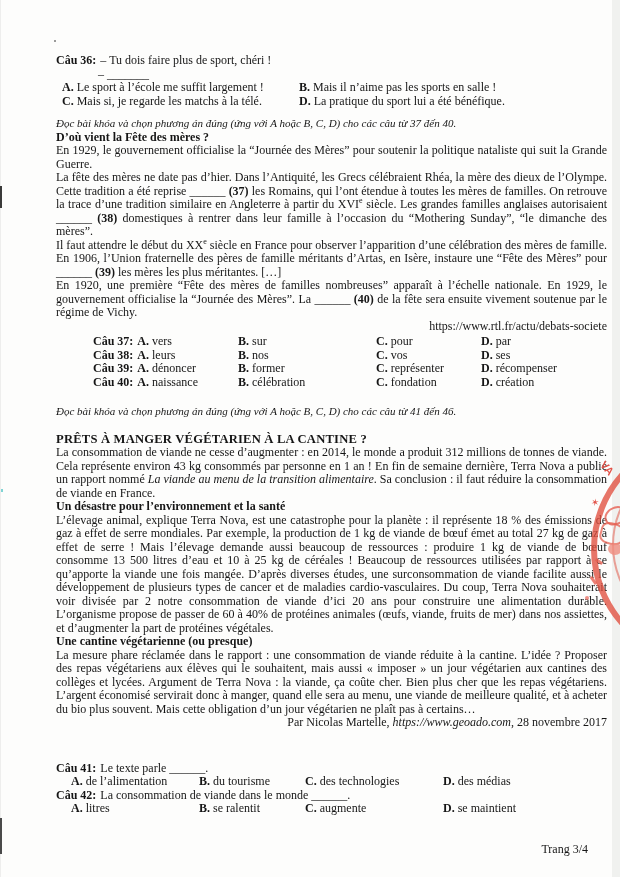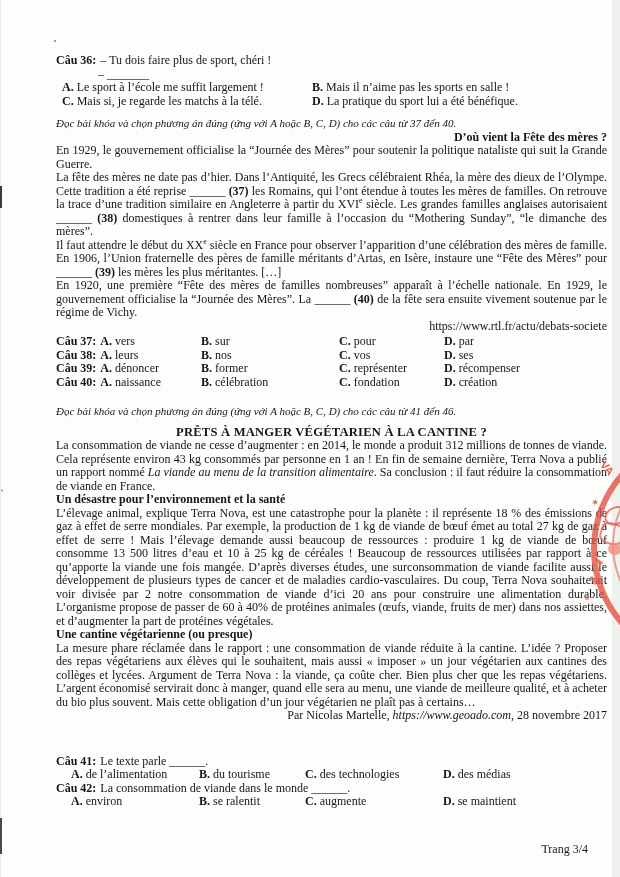--- a/index.html
+++ b/index.html
@@ -12,28 +12,28 @@
   .page-edge-left{position:absolute;left:0;top:0;width:1px;height:877px;background:rgba(0,0,0,0.06);}
   .artifact{position:absolute;}
   .content{
     position:absolute;left:56px;top:54px;width:551px;
     font-size:12px;line-height:13.5px;
   }
   p{margin:0;}
   .just{text-align:justify;}
   .b{font-weight:bold;}
   .instr{font-weight:normal;font-style:italic;margin-top:9px;font-size:11px;}
-  .ctitle{text-align:right;font-weight:bold;}
-  .big-title{text-align:center;font-weight:bold;font-size:12.6px;letter-spacing:.2px;margin-top:7px;}
+  .ctitle{text-align:left;font-weight:bold;}
+  .big-title{text-align:left;font-weight:bold;font-size:12.6px;letter-spacing:.2px;margin-top:14px;}
   .right{text-align:right;}
   .src{}
   .optkey{font-weight:bold;margin-right:3px;}
   .qlabel{font-weight:bold;margin-right:4px;}
   .dashline{margin-left:42px;}
-  .optgrid36{display:grid;grid-template-columns:237px 1fr;padding-left:6px;gap:13px;}
+  .optgrid36{display:grid;grid-template-columns:237px 1fr;padding-left:6px;}
   .mcrow{display:grid;grid-template-columns:145px 138px 105px 1fr;}
   .optgrid4{display:grid;grid-template-columns:128px 106px 138px 1fr;padding-left:15px;}
   .sec2{margin-top:16px;}
   .q4142{margin-top:32px;}
   .footer{position:absolute;right:32px;top:842px;font-size:12px;}
   .rs-b{font-weight:bold;}
   .rs-i{font-style:italic;}
   .rs-sup{vertical-align:super;font-size:8px;line-height:0;}
   
   .stamp{position:absolute;left:0;top:0;width:620px;height:877px;pointer-events:none;}
@@ -80,21 +80,21 @@
   </div>
 
   <p class="instr">Đọc bài khóa và chọn phương án đúng (ứng với A hoặc B, C, D) cho các câu từ 37 đến 40.</p>
   <p class="ctitle">D’où vient la Fête des mères ?</p>
   <p class="just">En 1929, le gouvernement officialise la “Journée des Mères” pour soutenir la politique nataliste qui suit la Grande Guerre.</p>
   <p class="just"><span>La fête des mères ne date pas d’hier. Dans l’Antiquité, les Grecs célébraient Rhéa, la mère des dieux de l’Olympe. Cette tradition a été reprise ______ </span><span class="rs-b">(37)</span><span> les Romains, qui l’ont étendue à toutes les mères de familles. On retrouve la trace d’une tradition similaire en Angleterre à partir du XVI</span><span class="rs-sup">e</span><span> siècle. Les grandes familles anglaises autorisaient ______ </span><span class="rs-b">(38)</span><span> domestiques à rentrer dans leur famille à l’occasion du “Mothering Sunday”, “le dimanche des mères”.</span></p>
   <p class="just"><span>Il faut attendre le début du XX</span><span class="rs-sup">e</span><span> siècle en France pour observer l’apparition d’une célébration des mères de famille. En 1906, l’Union fraternelle des pères de famille méritants d’Artas, en Isère, instaure une “Fête des Mères” pour ______ </span><span class="rs-b">(39)</span><span> les mères les plus méritantes. […]</span></p>
   <p class="just"><span>En 1920, une première “Fête des mères de familles nombreuses” apparaît à l’échelle nationale. En 1929, le gouvernement officialise la “Journée des Mères”. La ______ </span><span class="rs-b">(40)</span><span> de la fête sera ensuite vivement soutenue par le régime de Vichy.</span></p>
   <p class="right src">https://www.rtl.fr/actu/debats-societe</p>
 
-  <div style="margin-top:2px;">
+  <div style="margin-top:2px;margin-left:37px;">
     <div class="mcrow">
       <div><span class="qlabel">Câu 37:</span><span class="optkey">A.</span><span>vers</span></div>
       <div><span class="optkey">B.</span><span>sur</span></div>
       <div><span class="optkey">C.</span><span>pour</span></div>
       <div><span class="optkey">D.</span><span>par</span></div>
     </div>
     <div class="mcrow">
       <div><span class="qlabel">Câu 38:</span><span class="optkey">A.</span><span>leurs</span></div>
       <div><span class="optkey">B.</span><span>nos</span></div>
       <div><span class="optkey">C.</span><span>vos</span></div>
@@ -126,21 +126,21 @@
   <div class="q4142">
     <p><span class="qlabel">Câu 41:</span><span>Le texte parle ______.</span></p>
     <div class="optgrid4">
       <div><span class="optkey">A.</span><span>de l’alimentation</span></div>
       <div><span class="optkey">B.</span><span>du tourisme</span></div>
       <div><span class="optkey">C.</span><span>des technologies</span></div>
       <div><span class="optkey">D.</span><span>des médias</span></div>
     </div>
     <p><span class="qlabel">Câu 42:</span><span>La consommation de viande dans le monde ______.</span></p>
     <div class="optgrid4">
-      <div><span class="optkey">A.</span><span>environ</span></div>
+      <div><span class="optkey">A.</span><span>litres</span></div>
       <div><span class="optkey">B.</span><span>se ralentit</span></div>
       <div><span class="optkey">C.</span><span>augmente</span></div>
       <div><span class="optkey">D.</span><span>se maintient</span></div>
     </div>
   </div>
 </div>
 
 <div class="footer">Trang 3/4</div>
 
 <div class="stamp">

